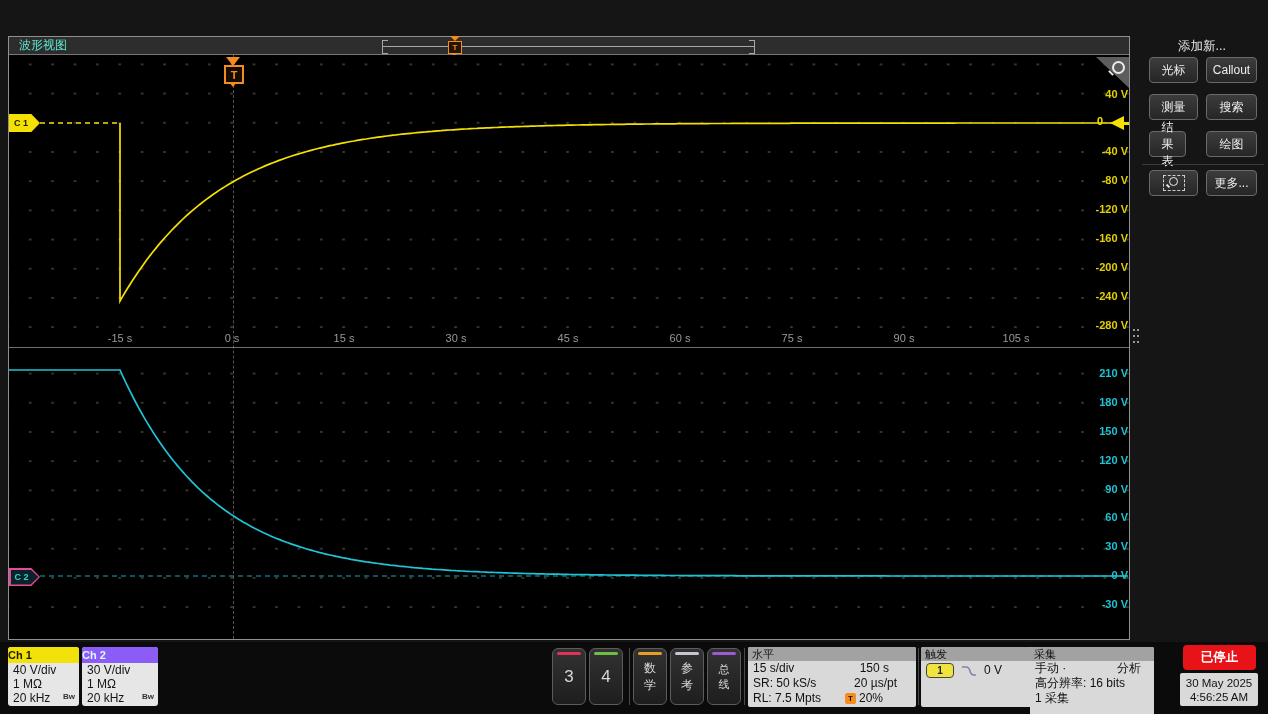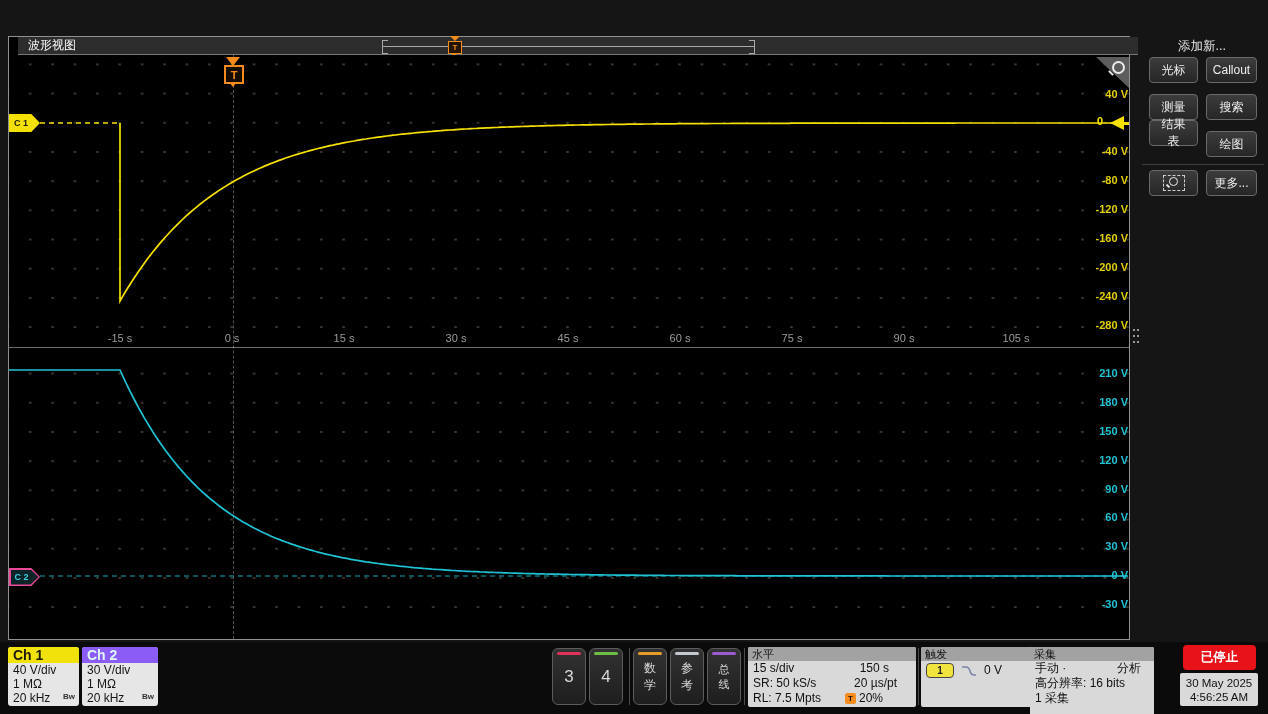--- a/index.html
+++ b/index.html
@@ -7,21 +7,21 @@
           font-family:"Liberation Sans",sans-serif;color:#ddd;-webkit-font-smoothing:antialiased;}
   .abs{position:absolute;}
 
   
   .menubar{left:0;top:0;width:1268px;height:30px;background:#262626;display:flex;align-items:center;gap:34px;padding-left:22px;box-sizing:border-box;}
   .menubar .mitem{font-size:13px;color:#e6e6e6;cursor:default;}
   .logo{position:absolute;right:10px;top:3px;font-size:18px;font-weight:bold;color:#fff;letter-spacing:-0.5px;}
 
   
   .winframe{left:8px;top:36px;width:1122px;height:604px;border:1px solid #909090;background:#000;box-sizing:border-box;}
-  .titlebar{left:18px;top:37px;width:1120px;height:18px;background:#2d2d2d;border-bottom:1px solid #777;box-sizing:border-box;display:flex;align-items:center;padding-left:10px;font-size:12px;color:#ffffff;}
+  .titlebar{left:9px;top:37px;width:1120px;height:18px;background:#2d2d2d;border-bottom:1px solid #777;box-sizing:border-box;display:flex;align-items:center;padding-left:10px;font-size:12px;color:#5eead4;}
   .plot{left:9px;top:55px;width:1120px;height:584px;background:#000;}
   .grid{background-image:radial-gradient(circle,#3b3b30 1px,transparent 1.4px);background-size:22.4px 29.2px;}
   .grid1{left:9px;top:55px;width:1120px;height:275px;background-position:10px 24px;}
   .grid2{left:9px;top:348px;width:1120px;height:287px;background-position:10px 11px;}
   .midline{left:9px;top:347px;width:1120px;height:1px;background:#6e6e6e;}
   .xlab{position:absolute;top:332px;transform:translateX(-50%);font-size:11px;color:#9a9a9a;}
   .ylab{position:absolute;right:140px;width:60px;text-align:right;font-size:11px;font-weight:bold;}
   .ylab.c1{color:#e3cf05;}
   .ylab.c2{color:#1fc3d4;}
   .trigvline{left:233px;top:55px;width:0;height:584px;border-left:1px dashed #9a9a9a;opacity:.55;}
@@ -59,21 +59,21 @@
 
   
   .sb-title{left:1140px;top:38px;width:124px;text-align:center;font-size:12.5px;color:#e8e8e8;}
   .btn{position:absolute;height:26px;background:linear-gradient(#3c3c3c,#262626);border:1px solid #6a6a6a;border-radius:4px;color:#eee;font-size:12px;display:flex;align-items:center;justify-content:center;box-sizing:border-box;cursor:pointer;}
   .sb-div{left:1142px;top:164px;width:122px;height:1px;background:#3d3d3d;}
   .dash-mag{width:20px;height:14px;border:1px dashed #cfcfcf;position:relative;}
 
   
   .bottom{left:0;top:642px;width:1268px;height:72px;background:#0b0b0b;}
   .chbadge{width:71px;height:59px;border-radius:3px;overflow:hidden;background:#e6e6e6;box-sizing:border-box;}
-  .chhead{height:16px;font-size:14px;font-weight:bold;display:flex;align-items:center;padding-left:5px;}
+  .chhead{height:16px;font-size:11px;font-weight:bold;display:flex;align-items:center;}
   .chrow{font-size:12px;color:#151515;padding-left:5px;line-height:14px;position:relative;}
   .bw{position:absolute;right:4px;bottom:1px;font-size:8px;font-weight:bold;color:#333;}
   .numbtn{position:absolute;width:34px;height:57px;background:linear-gradient(#323232,#1e1e1e);border:1px solid #5c5c5c;border-radius:6px;box-sizing:border-box;color:#d8d8d8;font-size:17px;display:flex;align-items:center;justify-content:center;}
   .stripe{position:absolute;left:4px;right:4px;top:3px;height:3px;border-radius:2px;}
   .vsep{position:absolute;top:648px;width:1px;height:57px;background:#4a4a4a;}
   .panel{position:absolute;top:647px;background:#d9d9d9;border-radius:2px;overflow:hidden;color:#111;box-sizing:border-box;}
   .phead{height:14px;background:#a2a2a2;font-size:11px;color:#111;display:flex;align-items:center;padding-left:4px;}
   .prow{font-size:12px;line-height:15px;padding:0 5px;display:flex;justify-content:space-between;align-items:center;}
   .tbadge{display:inline-flex;width:11px;height:11px;background:#f78c1e;border-radius:2px;color:#201000;font-size:8px;font-weight:bold;align-items:center;justify-content:center;margin-right:3px;}
   .trigpill{width:26px;height:13px;background:#f2e43e;border:1px solid #444;border-radius:4px;color:#222;font-size:10px;font-weight:bold;display:flex;align-items:center;justify-content:center;}
@@ -166,21 +166,21 @@
   <div class="mag abs" style="left:1112px;top:61px"></div>
   <div class="mag-h abs" style="left:1110px;top:70px"></div>
 
   <div class="abs grip"></div>
 
   <div class="abs sb-title">添加新...</div>
   <button class="btn" style="left:1149px;top:57px;width:49px">光标</button>
   <button class="btn" style="left:1206px;top:57px;width:51px">Callout</button>
   <button class="btn" style="left:1149px;top:94px;width:49px">测量</button>
   <button class="btn" style="left:1206px;top:94px;width:51px">搜索</button>
-  <button class="btn" style="left:1149px;top:120px;width:49px">结果表</button>
+  <button class="btn" style="left:1149px;top:131px;width:37px">结果表</button>
   <button class="btn" style="left:1206px;top:131px;width:51px">绘图</button>
   <div class="abs sb-div"></div>
   <button class="btn" style="left:1149px;top:170px;width:49px">
     <span class="dash-mag">
       <span class="mag" style="left:5px;top:1px;border-width:1.5px;width:7px;height:7px"></span>
       <span class="mag-h" style="left:3px;top:8px;height:4px"></span>
     </span>
   </button>
   <button class="btn" style="left:1206px;top:170px;width:51px">更多...</button>
 

